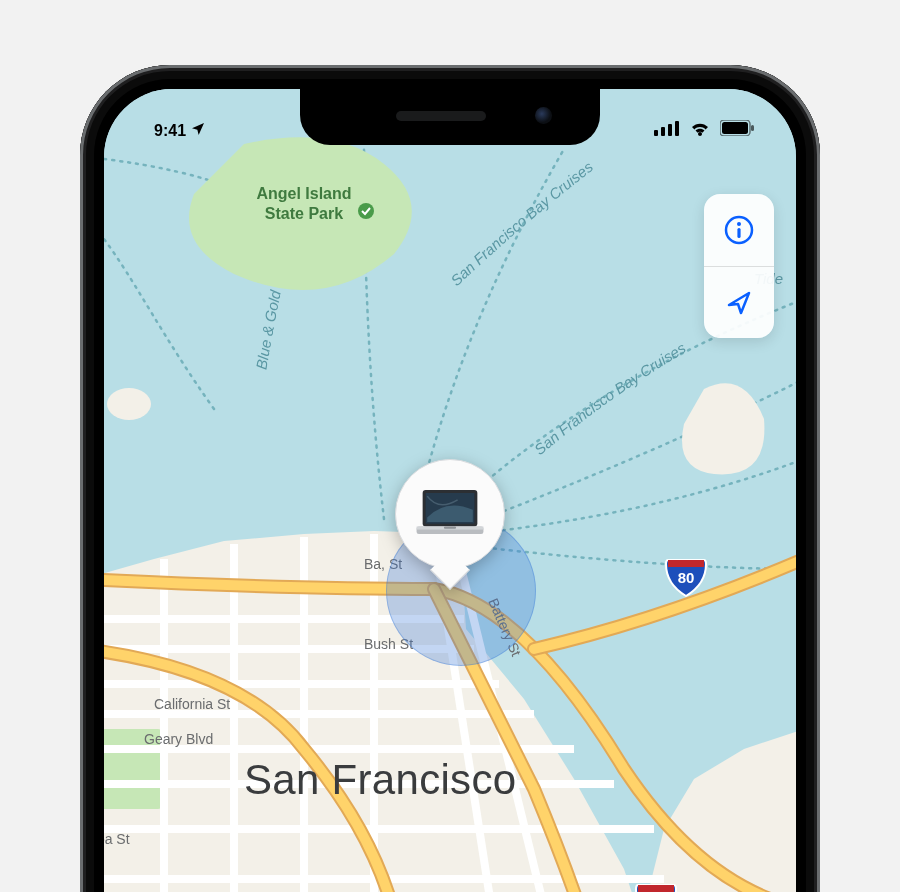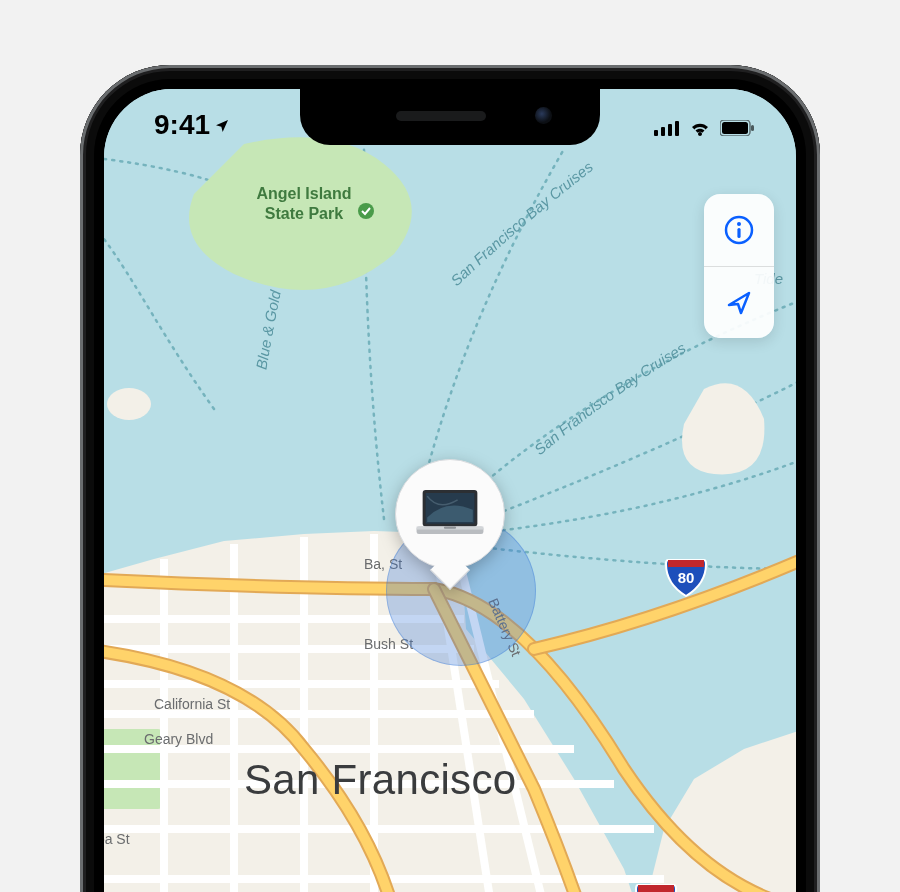--- a/index.html
+++ b/index.html
@@ -84,21 +84,21 @@
       display: flex;
       justify-content: space-between;
       align-items: flex-end;
       padding: 0 32px 4px;
       color: #000;
     }
     .status-left {
       display: flex;
       align-items: center;
       gap: 4px;
-      font-size: 28px;
+      font-size: 16px;
       font-weight: 600;
       margin-left: 18px;
     }
     .status-right {
       display: flex;
       align-items: center;
       gap: 8px;
       margin-right: 10px;
     }
 

